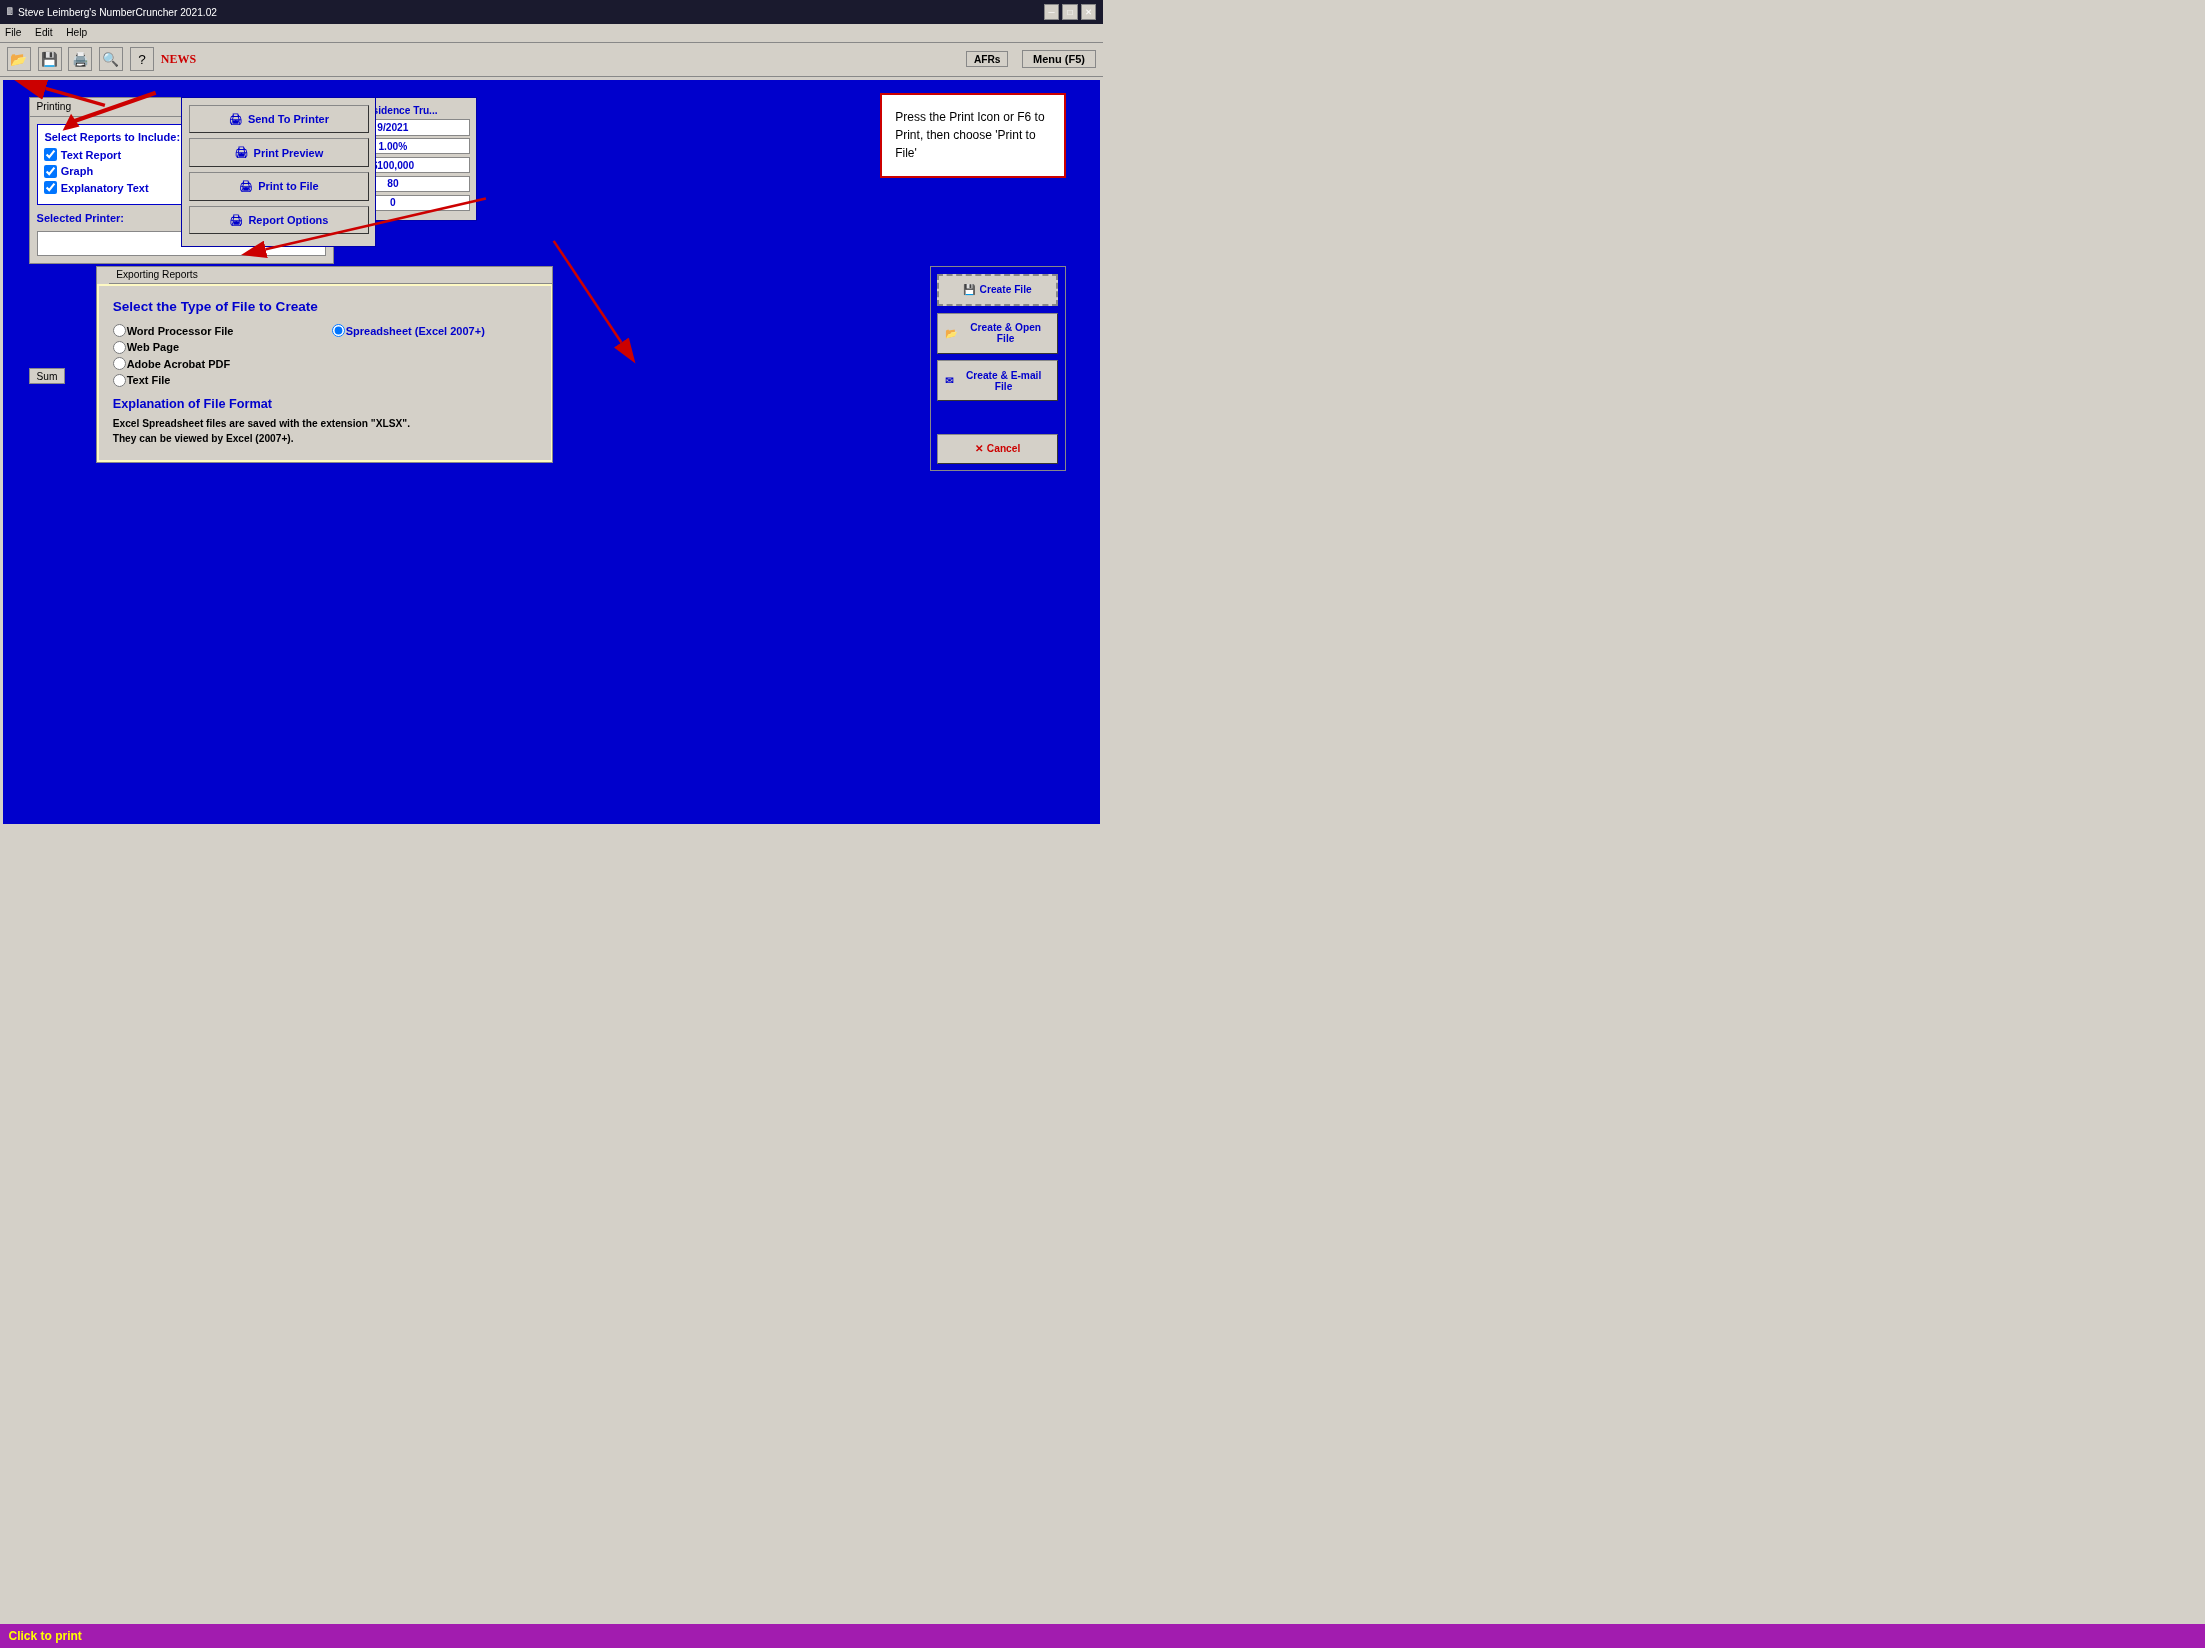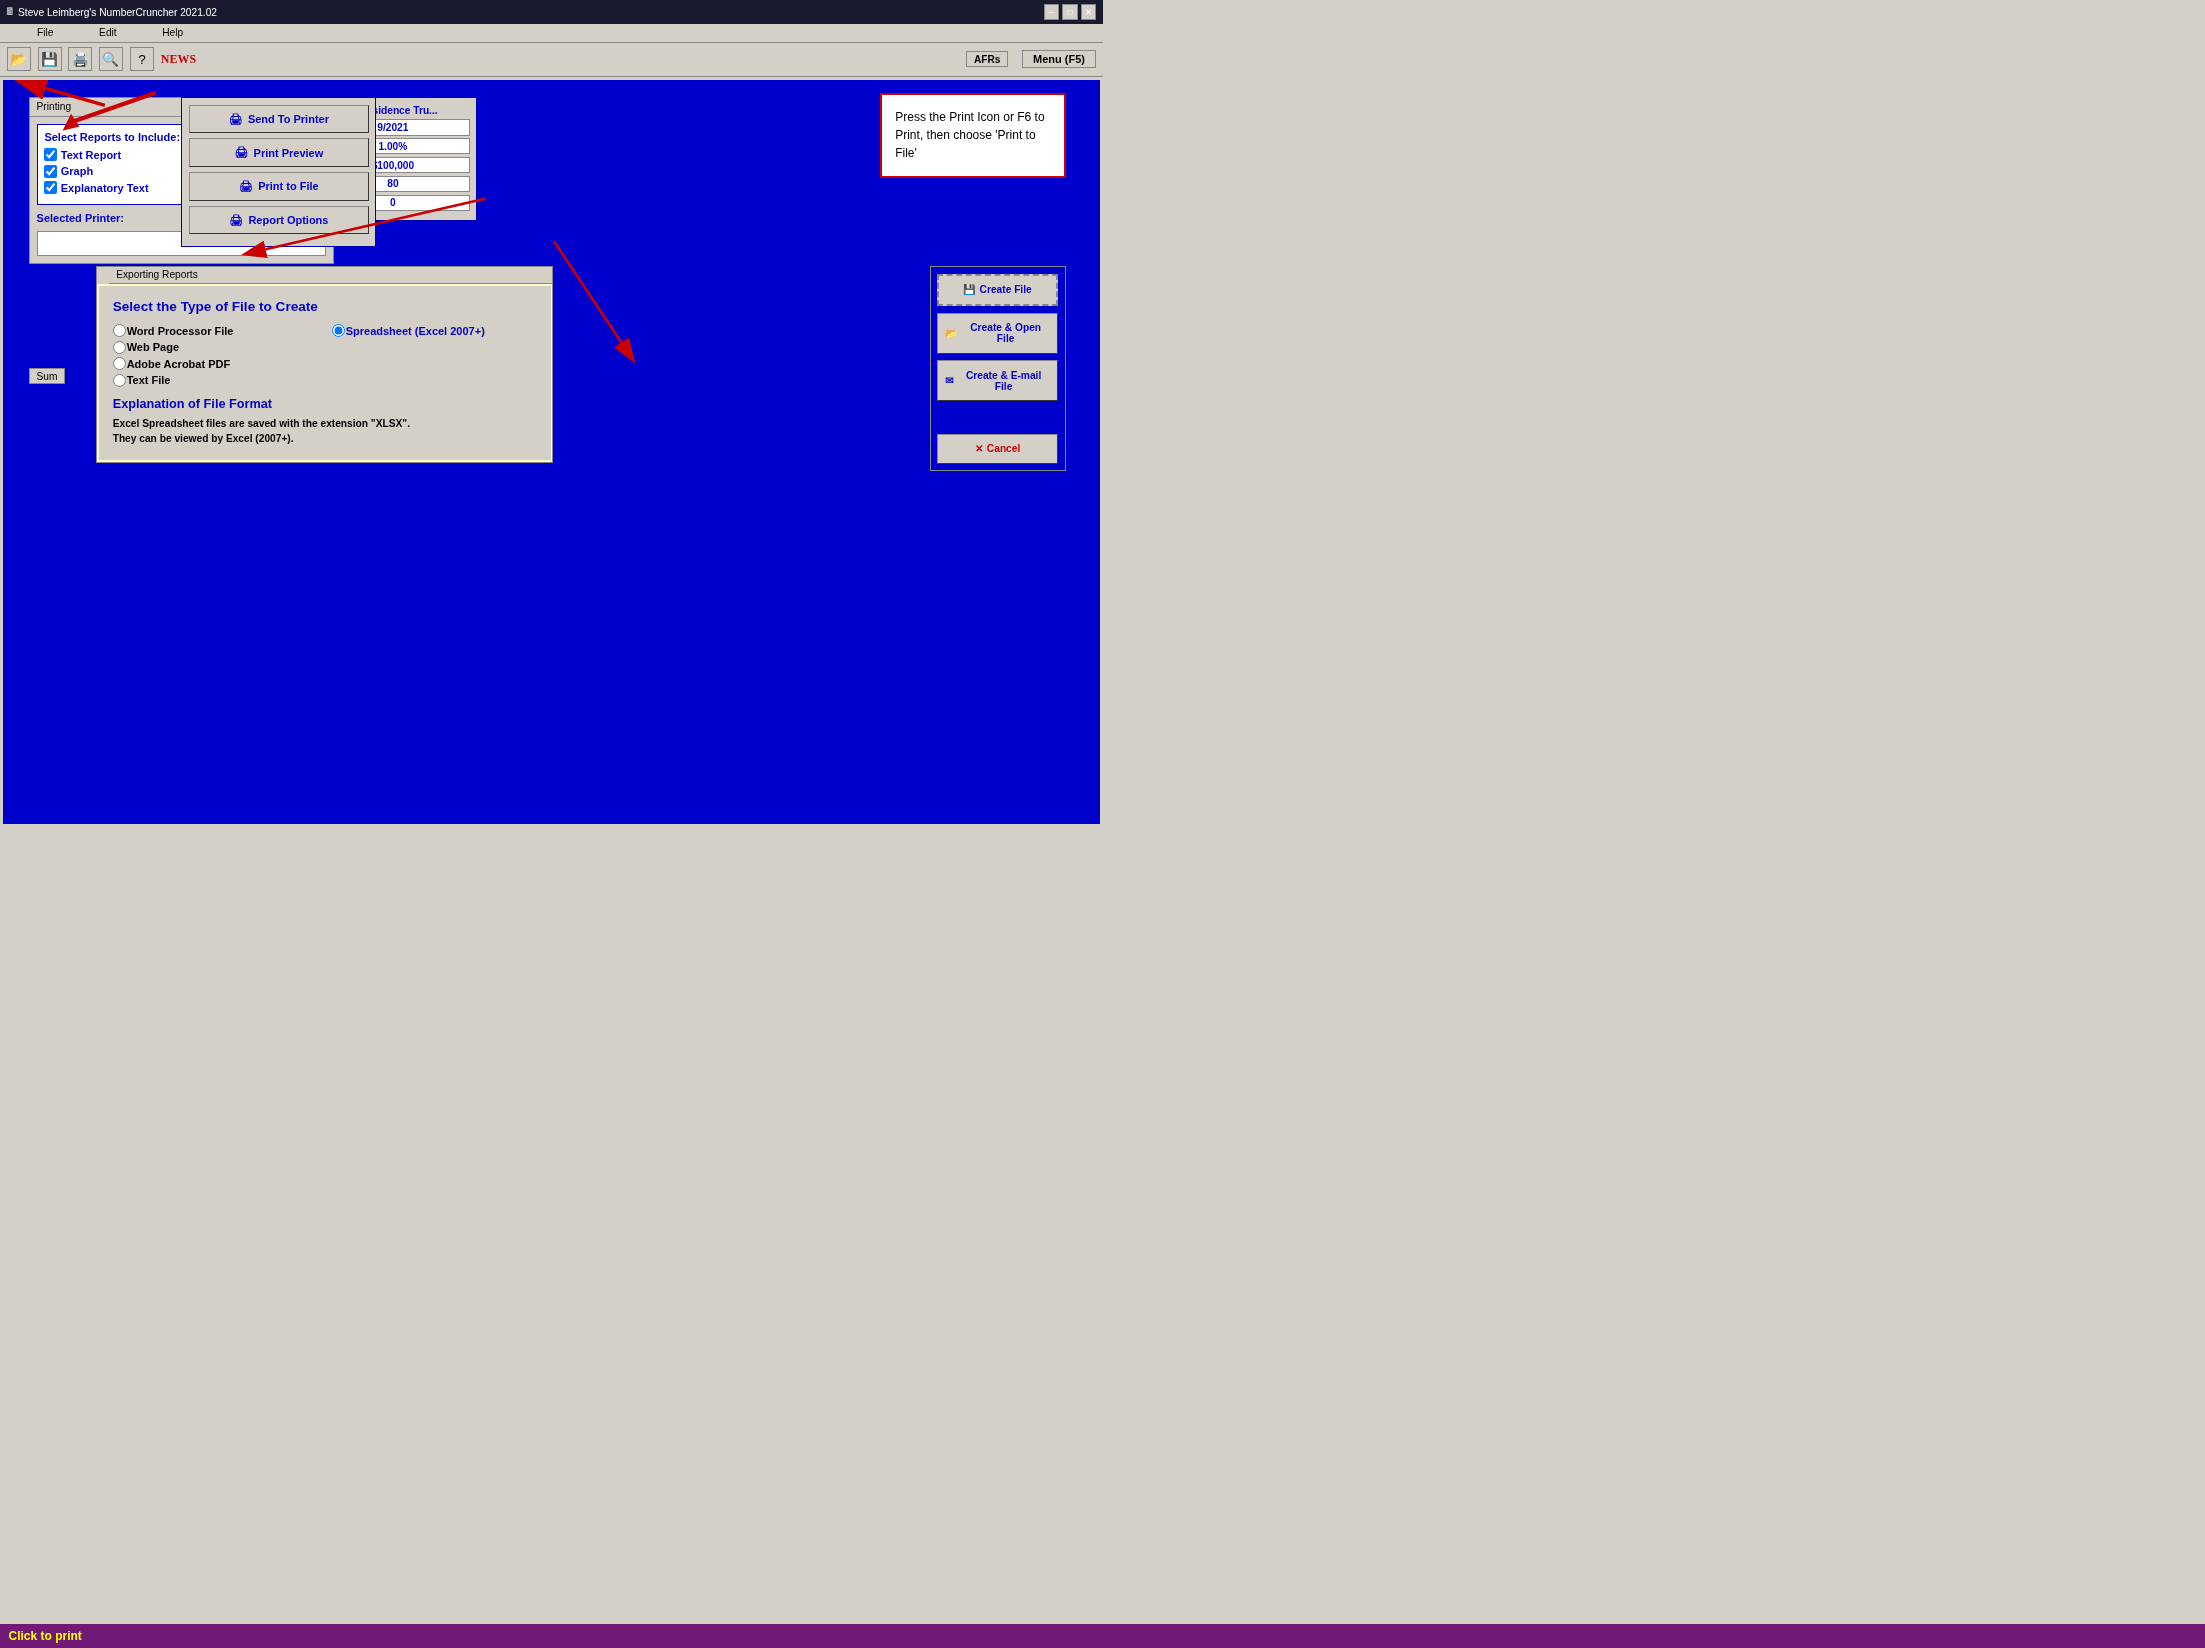--- a/index.html
+++ b/index.html
@@ -37,21 +37,21 @@
     .menu-bar {
       background: #d4d0c8;
       border-bottom: 0.8px solid #888;
       height: 18.6px;
       display: flex;
       align-items: center;
       padding: 0 5.1px;
       gap: 13.6px;
       font-size: 10.2px;
     }
-    .menu-item { cursor: pointer; margin-left: 32px; }
+    .menu-item { cursor: pointer; }
 
     
     .toolbar {
       background: #d4d0c8;
       border-bottom: 0.8px solid #888;
       height: 34px;
       display: flex;
       align-items: center;
       padding: 0 6.8px;
       gap: 6.8px;
@@ -299,21 +299,21 @@
     }
     .export-btn.cancel {
       color: #cc0000;
       margin-top: 25.4px;
     }
 
     
     .status-bar {
       position: fixed;
       bottom: 0; left: 0; right: 0;
-      background: #701a75;
+      background: #a21caf;
       height: 24px;
       display: flex;
       align-items: center;
       padding: 0 8.5px;
     }
     .status-text {
       color: #ffff00;
       font-weight: bold;
       font-size: 12px;
     }

